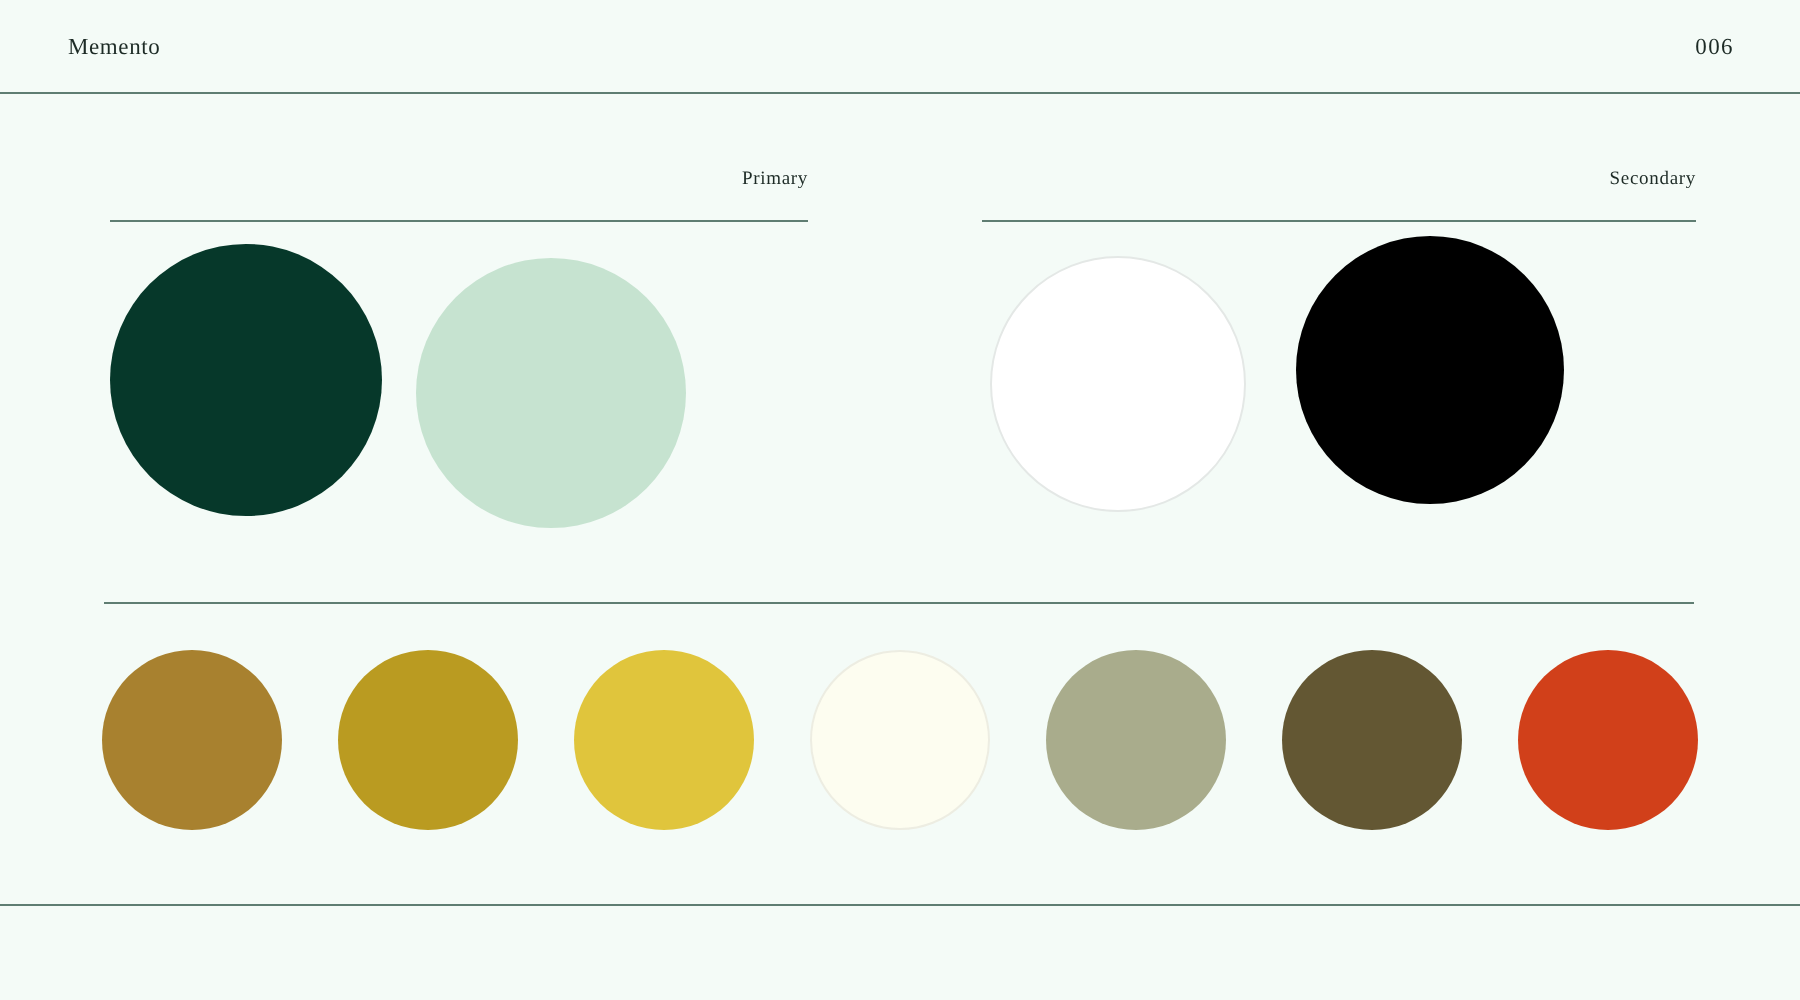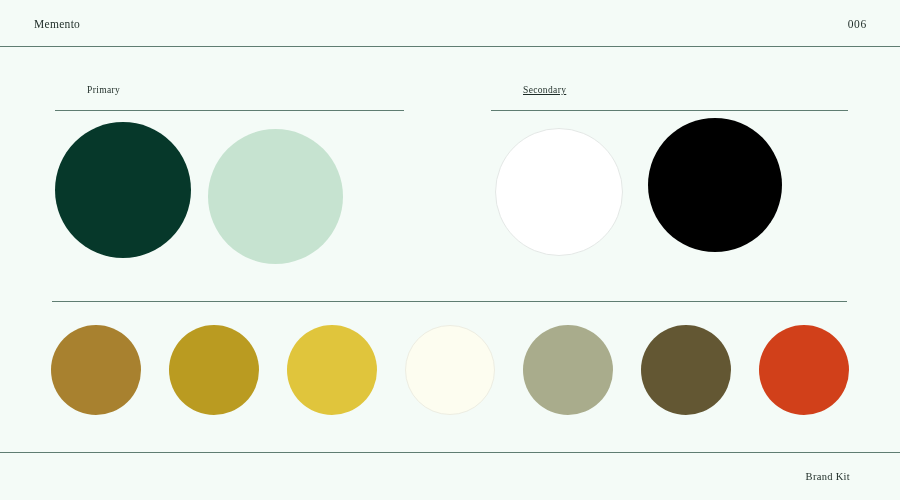--- a/index.html
+++ b/index.html
@@ -14,20 +14,21 @@
     background: #f4fbf7;
     font-family: "Liberation Serif", "DejaVu Serif", serif;
     color: #1d2b26;
     position: relative;
   }
 
   .page {
     width: 900px;
     height: 500px;
     position: relative;
+    text-align: right;
   }
 
   
   .header {
     position: absolute;
     top: 0;
     left: 0;
     width: 900px;
     height: 47px;
     display: flex;
@@ -91,21 +92,20 @@
     width: 350px;
     height: 142px;
   }
 
   
   .block-secondary {
     position: absolute;
     left: 491px;
     top: 86px;
     width: 357px;
-    text-decoration: underline;
   }
   .block-secondary .label-rule { margin-top: 14px; }
 
   .swatch-row-secondary {
     position: absolute;
     left: 491px;
     top: 118px;
     width: 360px;
     height: 142px;
   }
@@ -210,17 +210,14 @@
     <div class="swatch sw-sup" style="background: rgb(168, 129, 47); border: none;"></div>
     <div class="swatch sw-sup" style="background: rgb(186, 155, 33); border: none;"></div>
     <div class="swatch sw-sup" style="background: rgb(224, 197, 60); border: none;"></div>
     <div class="swatch sw-sup" style="background:#FDFDF0; border:1px solid #EDEDE2;"></div>
     <div class="swatch sw-sup" style="background: rgb(169, 172, 140); border: none;"></div>
     <div class="swatch sw-sup" style="background: rgb(99, 87, 51); border: none;"></div>
     <div class="swatch sw-sup" style="background: rgb(209, 64, 26); border: none;"></div>
   </div>
 
   <div class="rule-bottom" style="background: rgb(95, 125, 114);"></div>
-  <div class="footer">
-    <div class="footer-text">Brand Kit</div>
-  </div>
 
 </div>
 
 </body></html>

